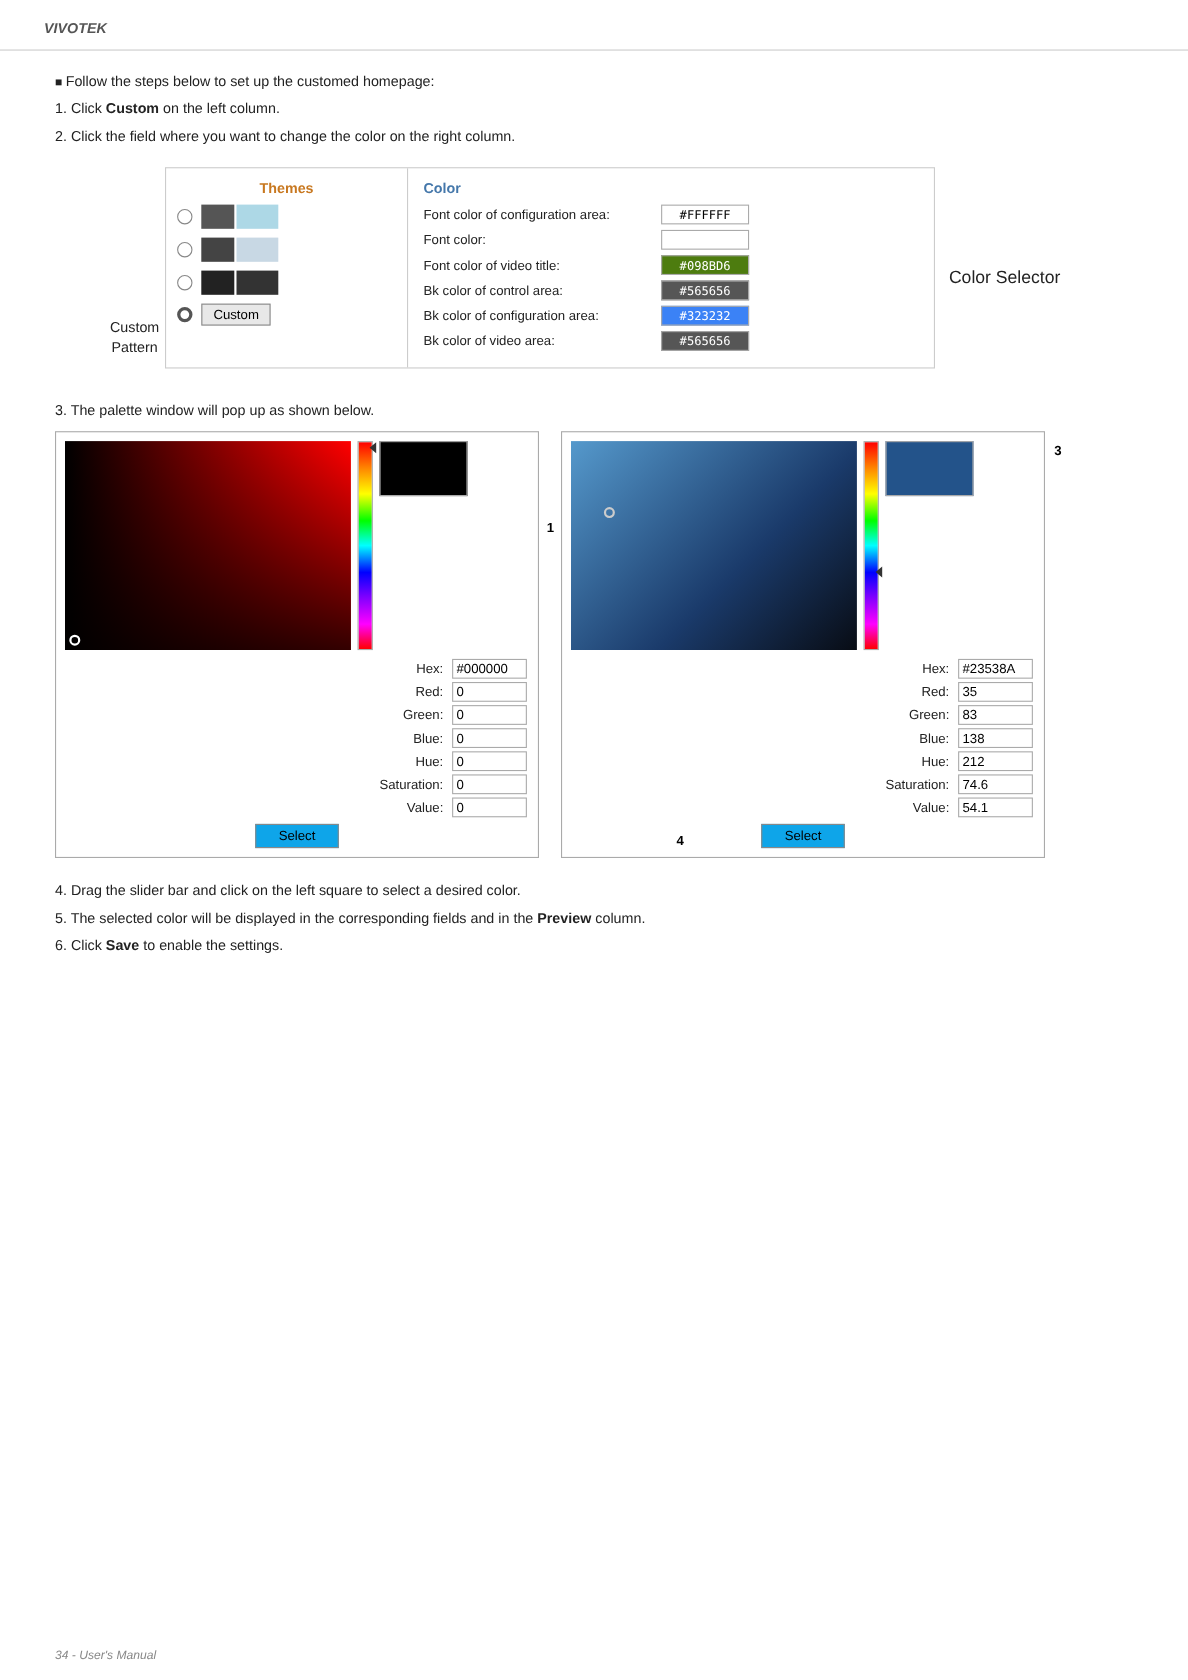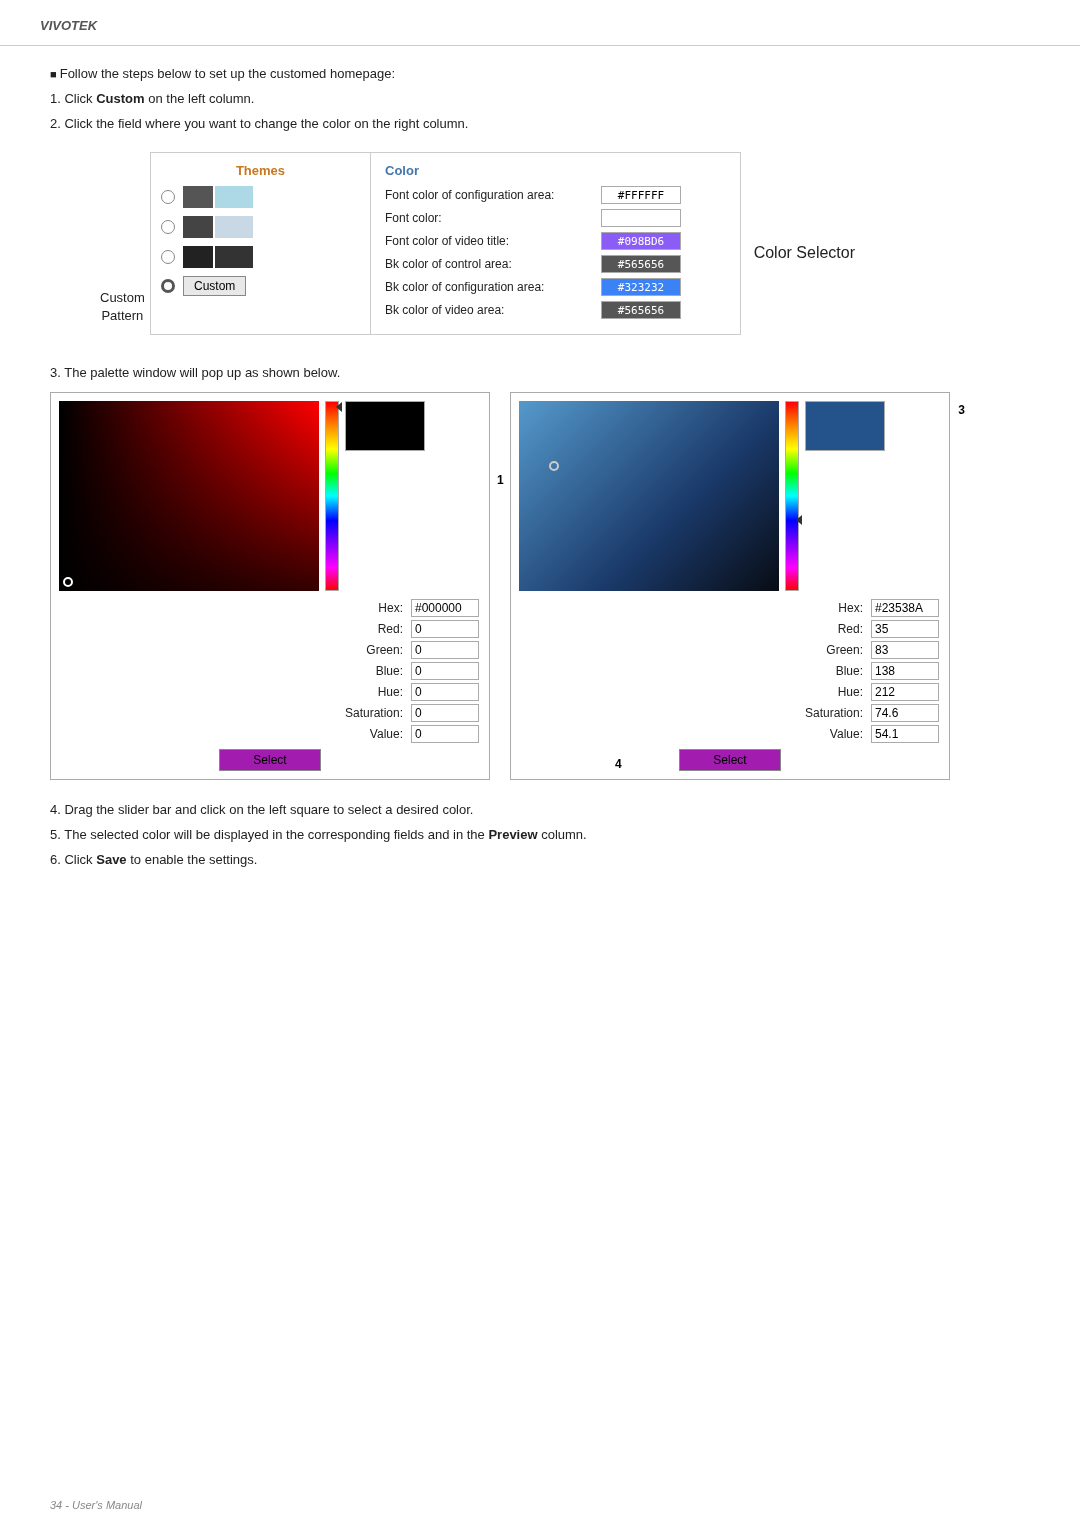--- a/index.html
+++ b/index.html
@@ -41,21 +41,21 @@
       content: '■ ';
       font-size: 11px;
     }
 
     
     .themes-color-panel {
       display: flex;
       gap: 0;
       margin: 10px 0 24px 40px;
       border: 1px solid #ccc;
-      width: 591px;
+      width: 700px;
       position: relative;
     }
     .themes-panel {
       width: 220px;
       border-right: 1px solid #ccc;
       padding: 10px;
     }
     .themes-panel .panel-title {
       font-weight: bold;
       font-size: 13px;
@@ -262,25 +262,25 @@
       border: 1px solid #aaa;
       padding: 1px 3px;
       font-size: 12px;
       width: 68px;
     }
 
     .select-btn {
       display: block;
       margin: 6px auto 0;
       border: 1px solid #888;
-      background: #a21caf;
+      background: #0ea5e9;
       padding: 3px 20px;
       font-size: 12px;
       cursor: pointer;
-      width: 102px;
+      width: 76px;
     }
 
     
     .color-gradient-blue {
       width: 260px;
       height: 190px;
       position: relative;
       overflow: hidden;
       flex-shrink: 0;
     }
@@ -361,21 +361,21 @@
         <div class="color-row">
       <span class="label">Font color of configuration area:</span>
       <div class="color-swatch" style="background:#ffffff; color:#000;">#FFFFFF</div>
     </div>
             <div class="color-row">
       <span class="label">Font color:</span>
       <div class="color-swatch" style="background:#fff; color:#000;"></div>
     </div>
             <div class="color-row">
       <span class="label">Font color of video title:</span>
-      <div class="color-swatch" style="background:#8b5cf6; color:#fff;">#098BD6</div>
+      <div class="color-swatch" style="background:#4d7c0f; color:#fff;">#098BD6</div>
     </div>
             <div class="color-row">
       <span class="label">Bk color of control area:</span>
       <div class="color-swatch" style="background:#565656; color:#fff;">#565656</div>
     </div>
             <div class="color-row">
       <span class="label">Bk color of configuration area:</span>
       <div class="color-swatch" style="background:#3b82f6; color:#fff;">#323232</div>
     </div>
             <div class="color-row">

